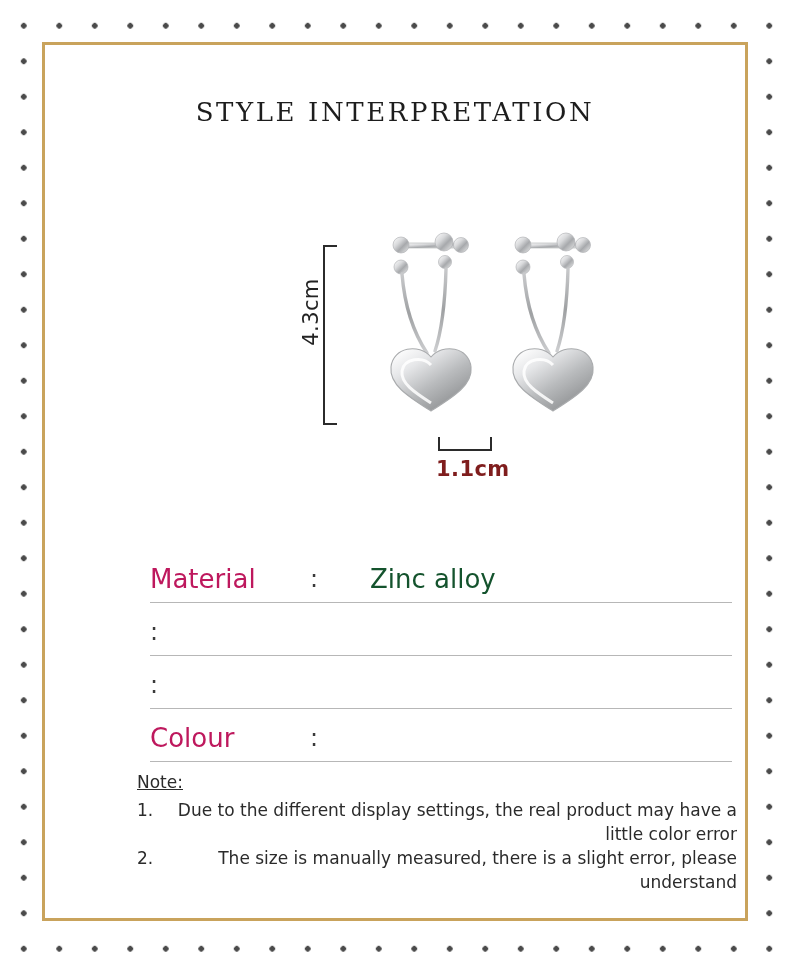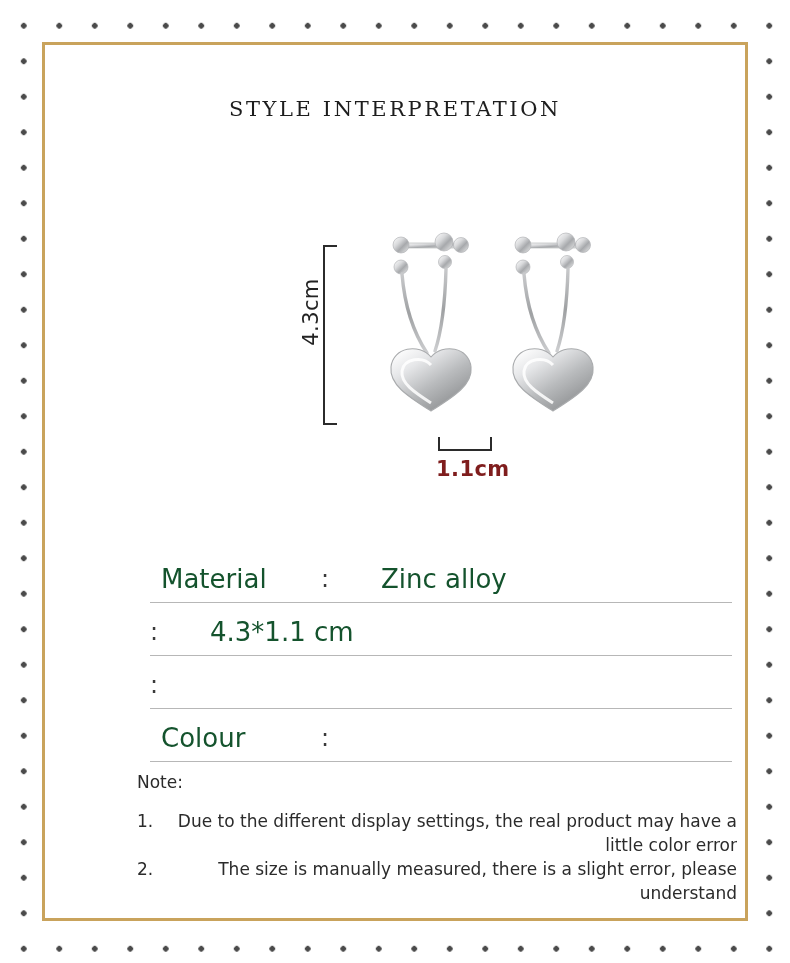--- a/index.html
+++ b/index.html
@@ -44,21 +44,21 @@
     box-sizing: border-box;
   }
 
   .title {
     position: absolute;
     top: 52px;
     left: 0;
     width: 100%;
     text-align: center;
     font-family: "DejaVu Serif", serif;
-    font-size: 21px;
+    font-size: 26px;
     letter-spacing: 2.6px;
     color: #1d1d1d;
     font-weight: 500;
   }
 
   
   .product-area {
     position: absolute;
     left: 0;
     top: 160px;
@@ -128,23 +128,22 @@
   }
   .spec-row {
     display: flex;
     align-items: flex-end;
     height: 52px;
     border-bottom: 1.6px solid #b7b7b7;
   }
   .spec-key {
     width: 160px;
     font-size: 26px;
-    color: #14532d;
+    color: #be185d;
     padding-bottom: 8px;
-    margin-left: 11px;
   }
   .spec-colon {
     width: 60px;
     font-size: 24px;
     color: #3a3a3a;
     padding-bottom: 9px;
   }
   .spec-val {
     flex: 1;
     font-size: 26px;
@@ -155,21 +154,22 @@
   
   .note {
     position: absolute;
     left: 92px;
     top: 727px;
     width: 600px;
     color: #2b2b2b;
   }
   .note-heading {
     font-size: 17px;
-    margin-bottom: 17px;
+    margin-bottom: 6px;
+    text-decoration: underline;
   }
   .note-item {
     font-size: 17px;
     line-height: 1.42;
     display: flex;
   }
   .note-num {
     width: 19px;
     flex: 0 0 19px;
   }
@@ -261,21 +261,20 @@
   <div class="spec-table">
 
     <div class="spec-row">
       <div class="spec-key">Material</div>
       <div class="spec-colon">:</div>
       <div class="spec-val">Zinc alloy</div>
     </div>
 
     <div class="spec-row">
       <div class="spec-colon">:</div>
-      <div class="spec-val">4.3*1.1 cm</div>
     </div>
 
     <div class="spec-row">
       <div class="spec-colon">:</div>
     </div>
 
     <div class="spec-row">
       <div class="spec-key">Colour</div>
       <div class="spec-colon">:</div>
     </div>

